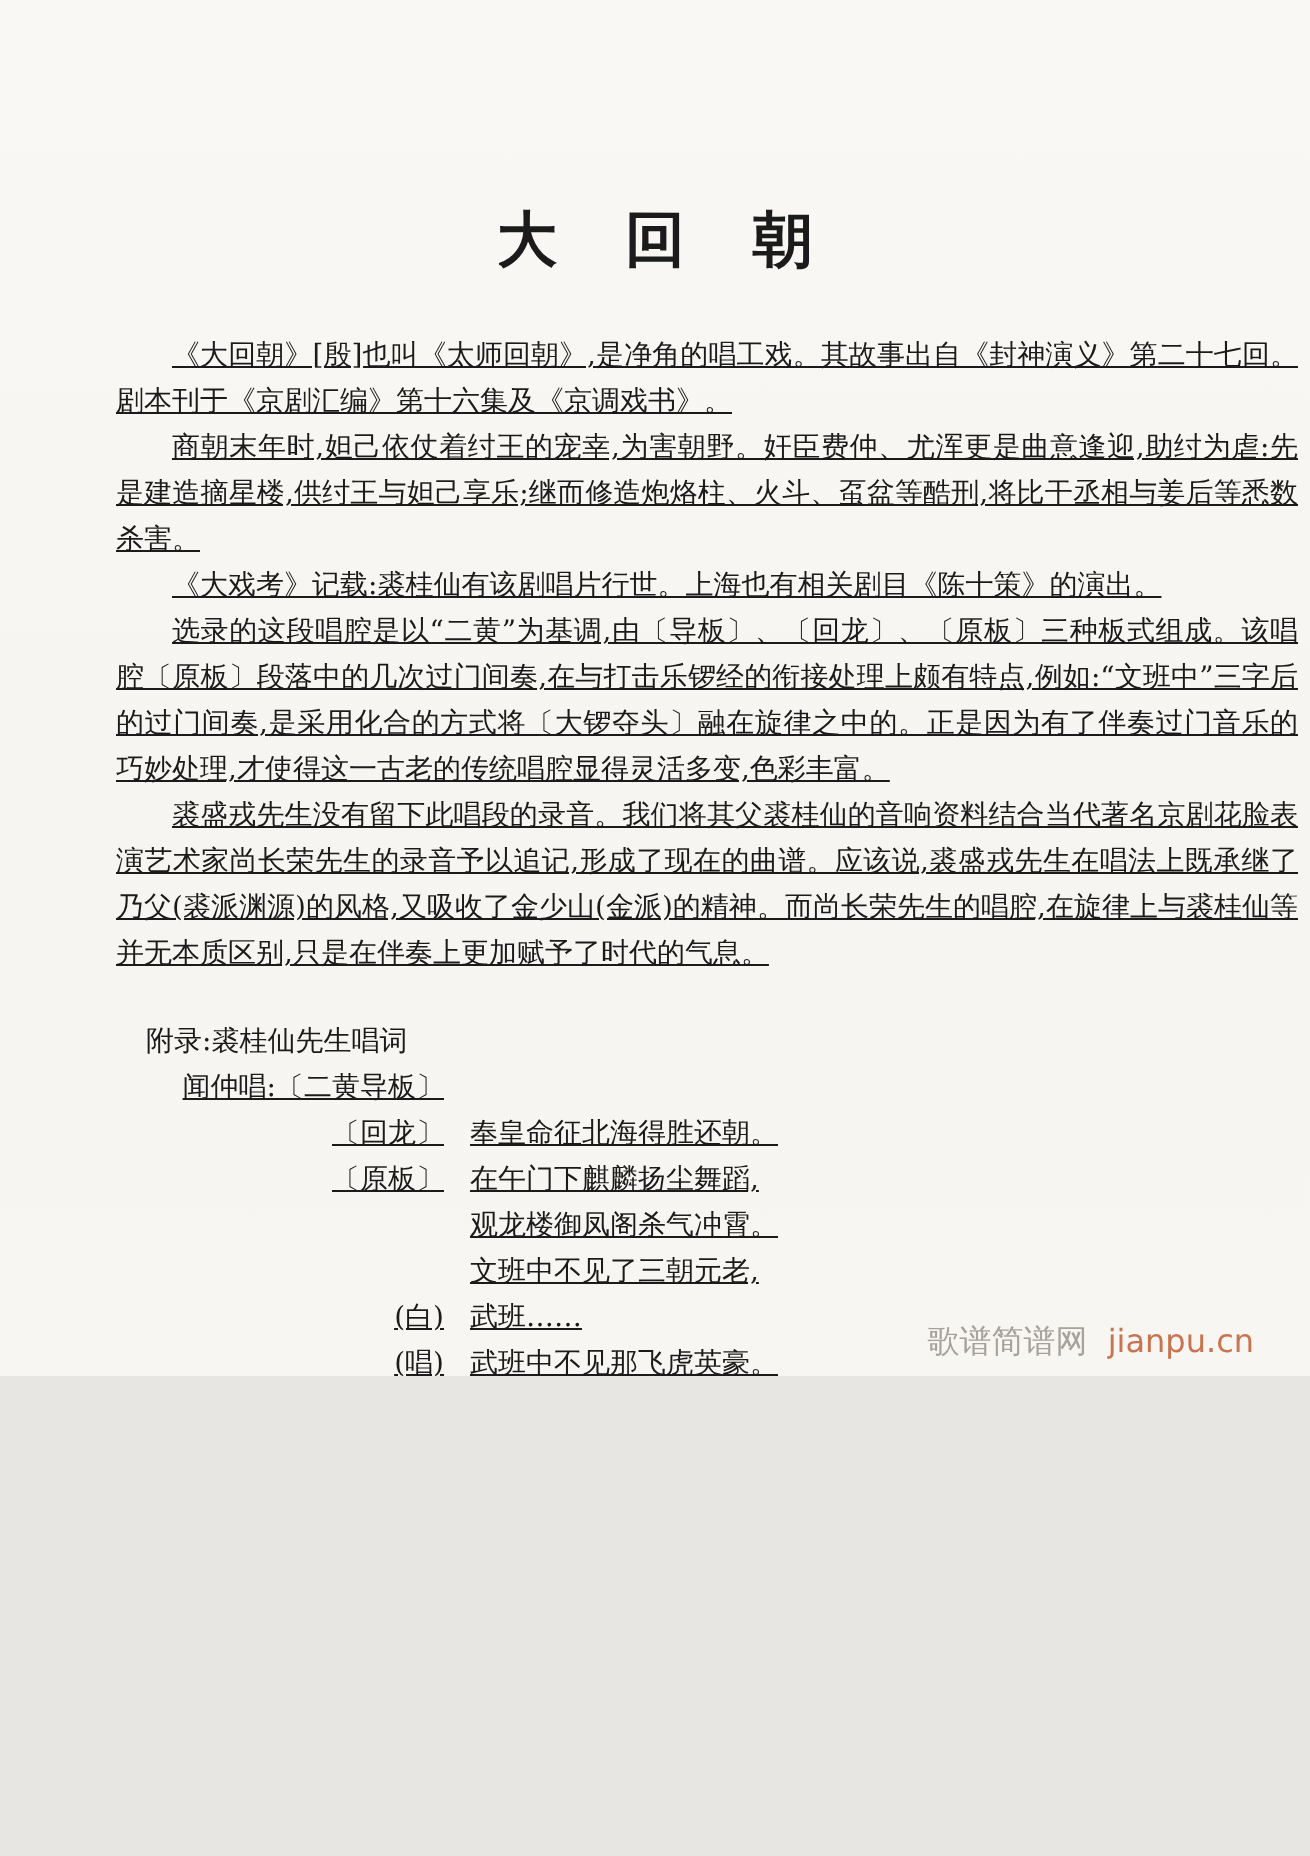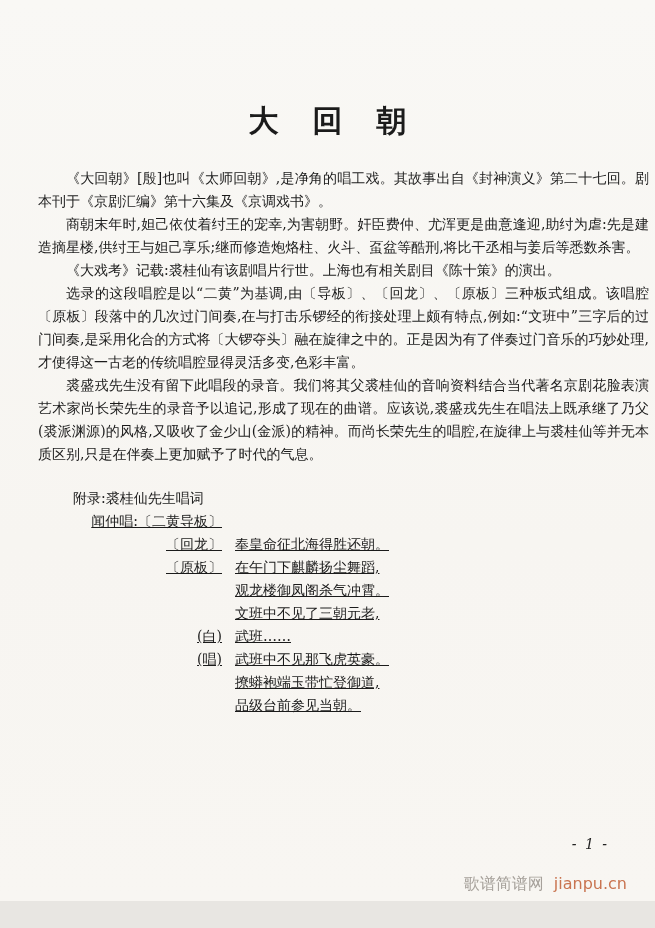--- a/index.html
+++ b/index.html
@@ -3,45 +3,46 @@
 <meta charset="utf-8">
 <style>
   html, body {
     margin: 0;
     padding: 0;
     background: #e8e6e2;
   }
   .page {
     position: relative;
     width: 655px;
-    height: 901px;
+    height: 688px;
     margin: 0 auto;
     background: linear-gradient(180deg, #f9f8f5 0%, #f7f5f1 60%, #f8f6f2 100%);
     font-family: "DejaVu Serif", "Liberation Serif", serif;
     color: #1b1b1b;
     overflow: hidden;
   }
   .title {
     padding-top: 102px;
     height: 38px;
     text-align: center;
     font-size: 30px;
     font-weight: bold;
     line-height: 38px;
   }
   .title .title-text {
     letter-spacing: 34px;
     margin-right: -34px;
   }
   .content {
-    margin: 27px 6px 0 38px;
+    margin: 27px 6px 0 58px;
     font-size: 14px;
     line-height: 23px;
     text-align: justify;
     text-justify: inter-ideograph;
+    text-decoration: underline;
   }
   .content p {
     margin: 0;
     text-indent: 2em;
   }
   .appendix-heading {
     margin: 21px 6px 0 58px;
     font-size: 14px;
     line-height: 23px;
     text-indent: 15px;

